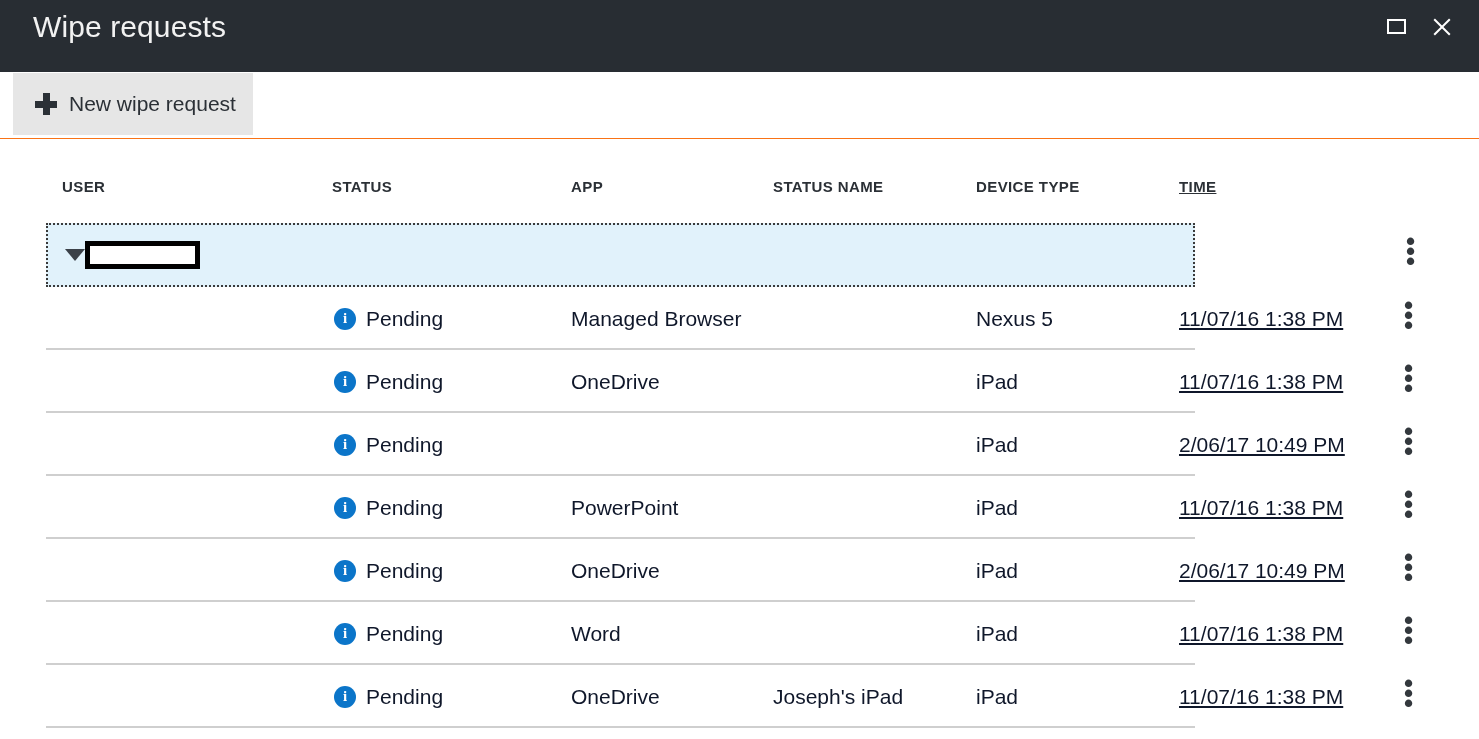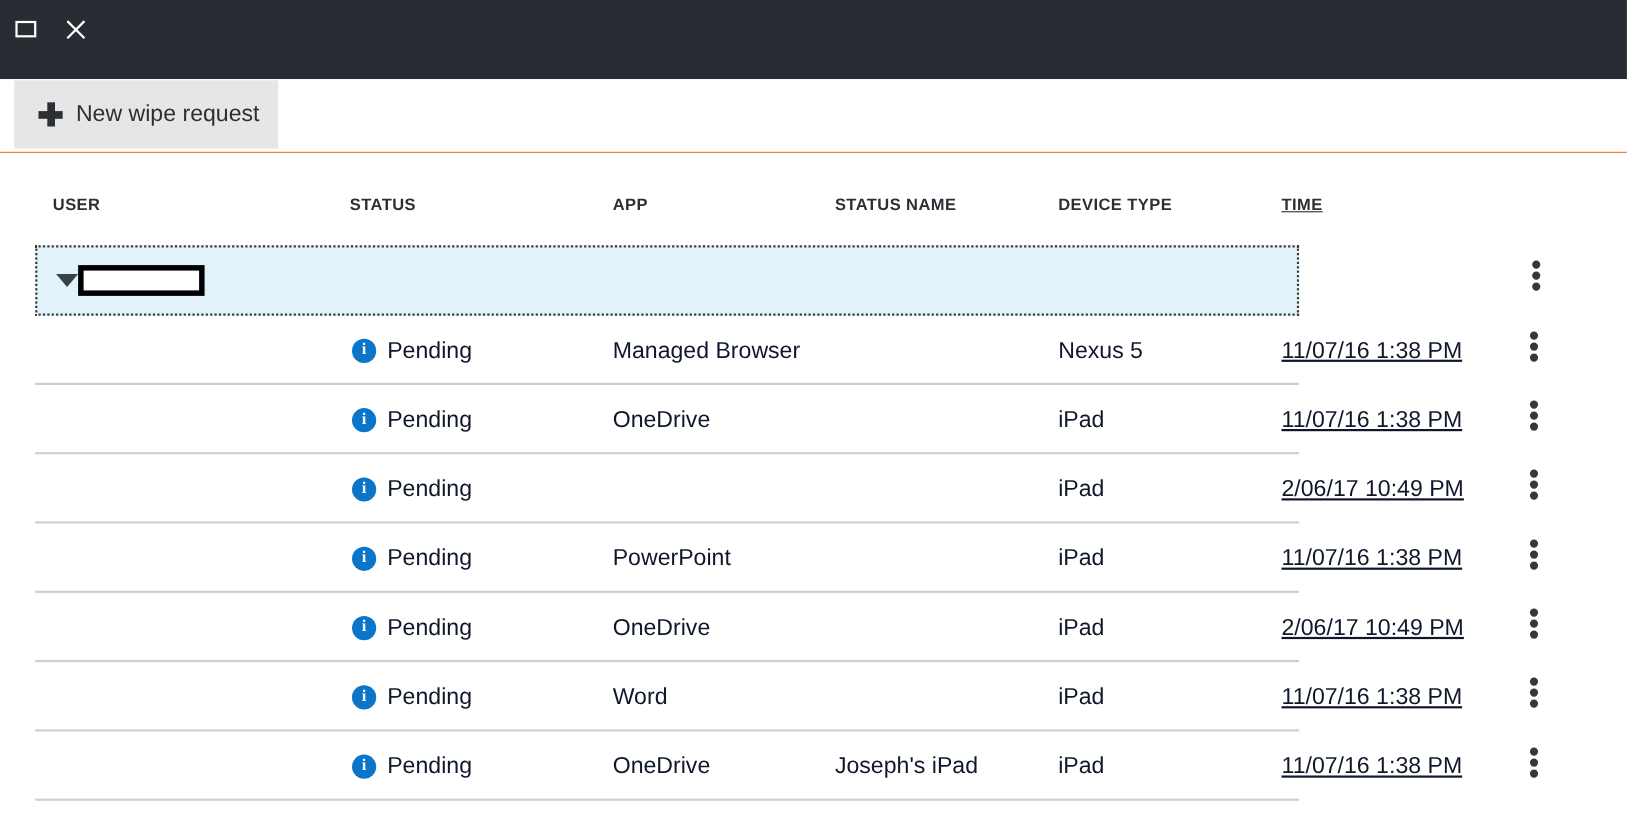--- a/index.html
+++ b/index.html
@@ -125,21 +125,21 @@
     margin-left: 12px;
     font-size: 21px;
     font-weight: 400;
     color: #2b3036;
     white-space: nowrap;
   }
 
   
   .grid {
     position: absolute;
-    left: 0;
+    left: 14px;
     top: 139px;
     width: 1217px;
   }
   .grid-header {
     position: relative;
     height: 84px;
   }
   .grid-header .cell {
     position: absolute;
     top: 39px;
@@ -258,20 +258,21 @@
     position: absolute;
     left: 1390px;
     top: 50%;
     transform: translateY(-50%);
   }
 </style>
 </head>
 <body>
 
 <div class="titlebar">
+  <div class="titlebar-title">Wipe requests</div>
   <div class="window-controls">
     <div class="win-btn">
       <span class="icon-restore"></span>
     </div>
     <div class="win-btn">
       <span class="icon-close"></span>
     </div>
   </div>
 </div>
 

